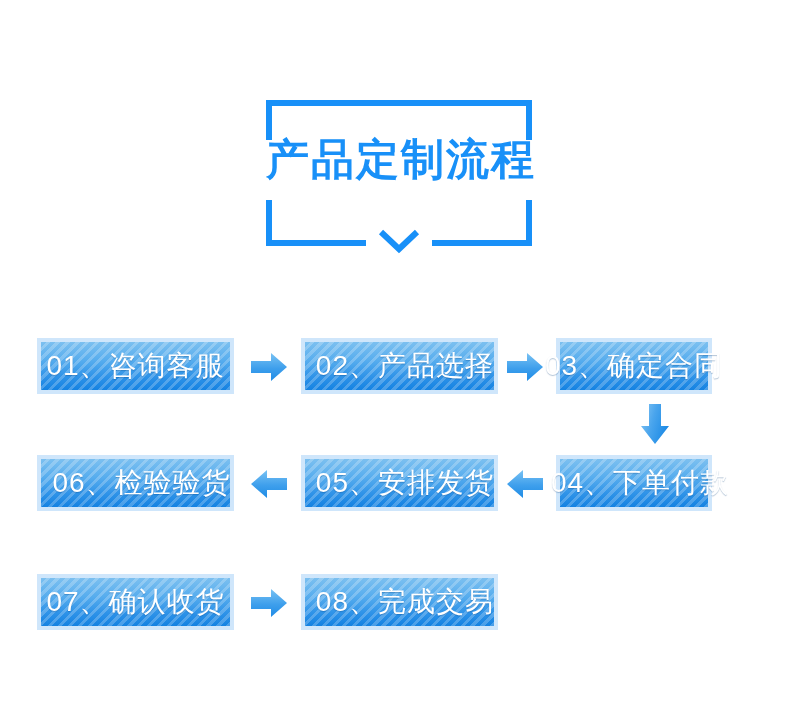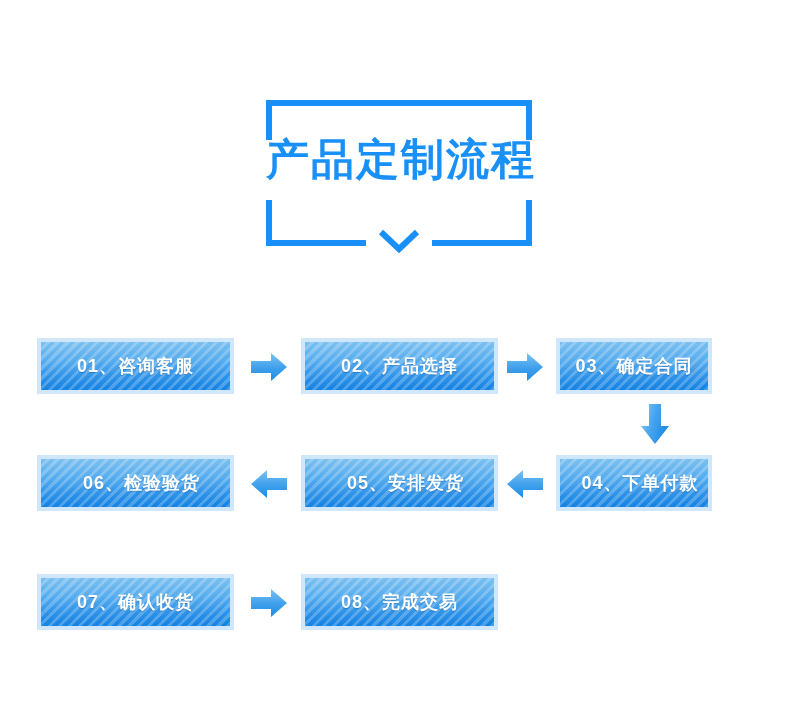--- a/index.html
+++ b/index.html
@@ -152,39 +152,39 @@
         rgba(255,255,255,0.00) 3px,
         rgba(255,255,255,0.00) 7px
       ),
       linear-gradient(180deg, #7cc0f0 0%, #57adee 38%, #2f93e8 72%, #1482e2 100%);
     display: flex;
     align-items: center;
     justify-content: center;
   }
   .step-box .step-label {
     color: #ffffff;
-    font-size: 18px;
-    font-weight: bold;
+    font-size: 28px;
+    font-weight: normal;
     letter-spacing: 1px;
     white-space: nowrap;
     text-shadow: 0 1px 1px rgba(0,60,120,0.30);
   }
 
   .arrow {
     position: absolute;
   }
   .arrow svg { display: block; }
 
   
   .row1 { top: 338px; height: 56px; }
   .row2 { top: 455px; height: 56px; padding-left: 12px; }
   .row3 { top: 574px; height: 56px; }
 
   .col1 { left: 37px; width: 197px; }
-  .col2 { left: 301px; width: 197px; }
+  .col2 { left: 301px; width: 197px; justify-content: flex-end; }
   .col3 { left: 556px; width: 156px; }
 </style>
 </head>
 <body>
 
 <div id="header">
   <div id="header-frame">
     <div class="rail-top"></div>
     <div class="stub-tl"></div>
     <div class="stub-tr"></div>

